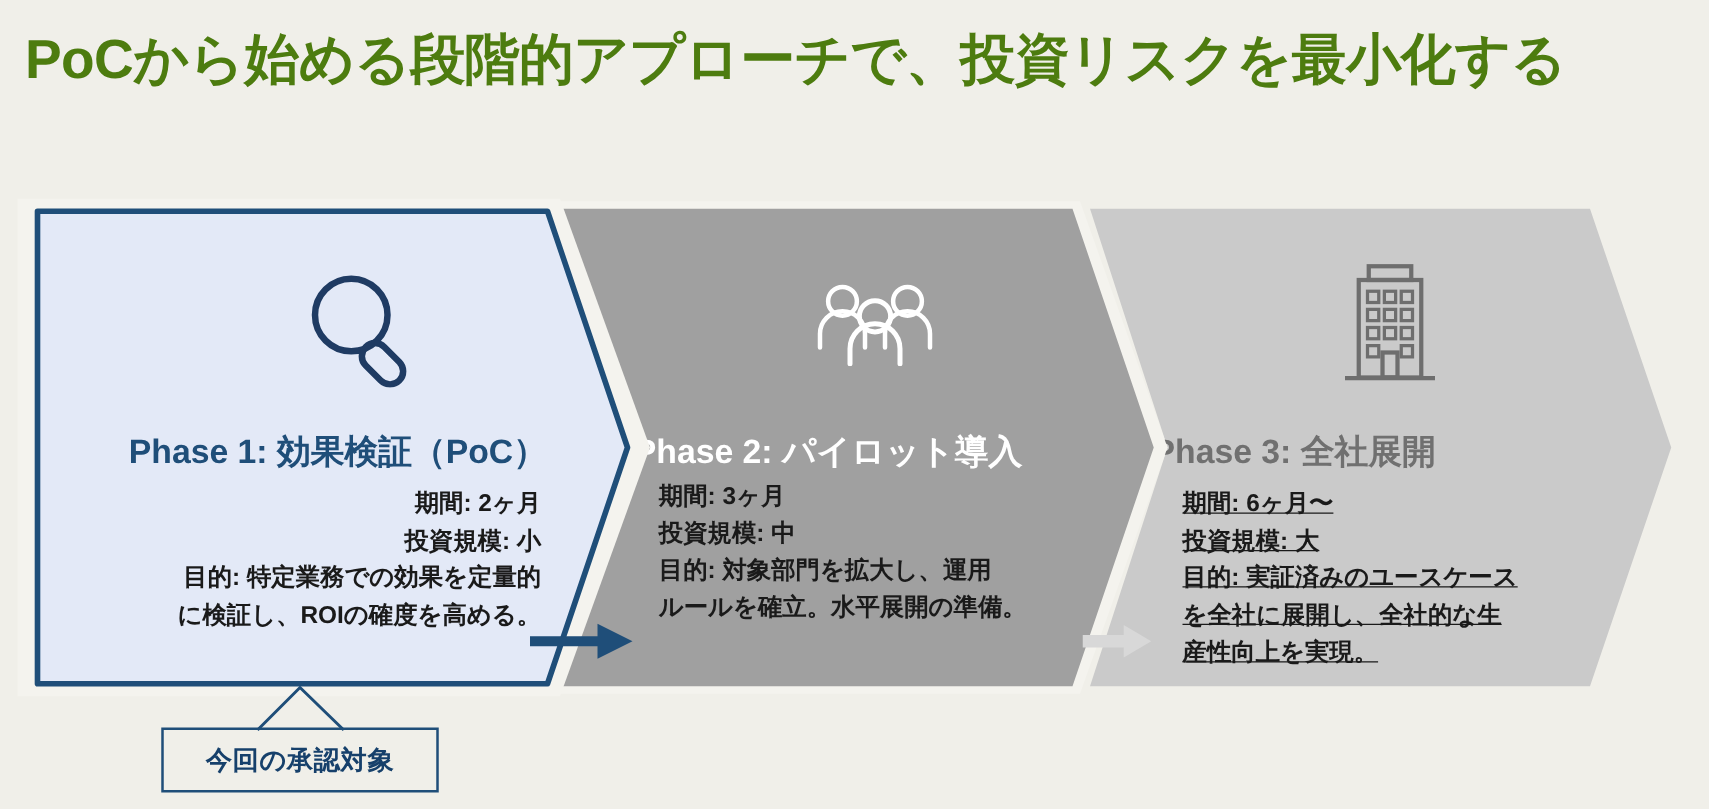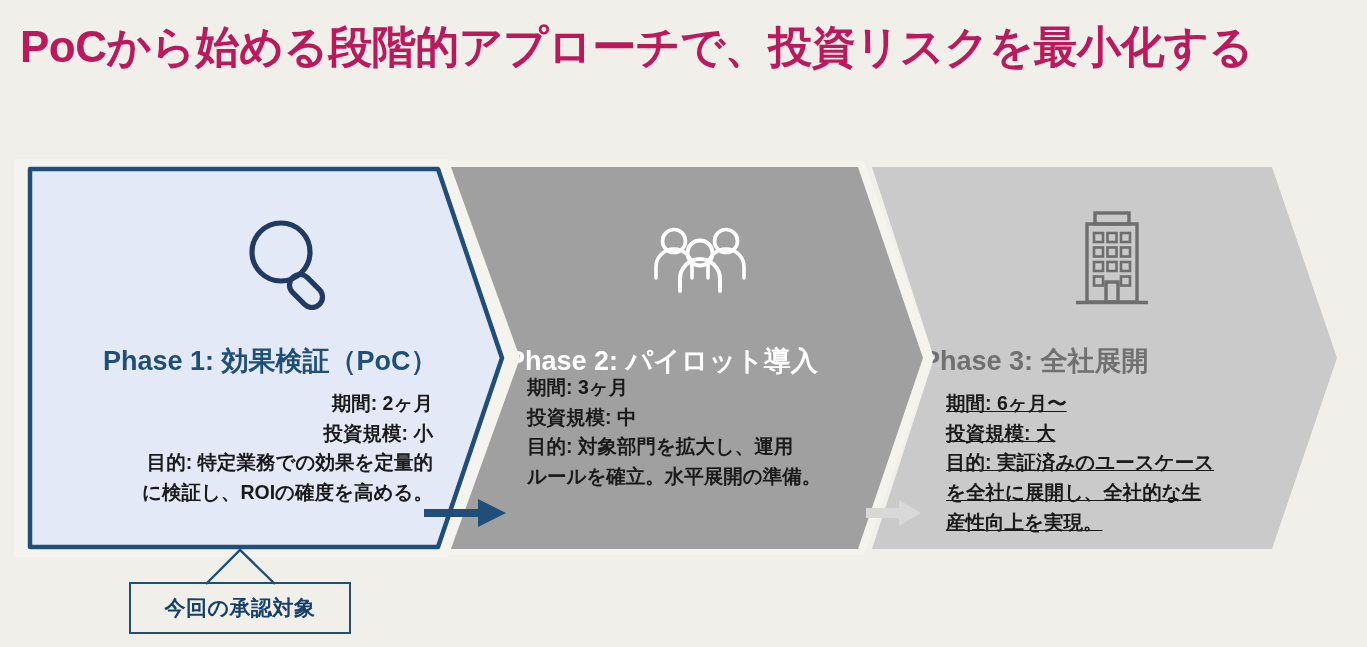--- a/index.html
+++ b/index.html
@@ -12,21 +12,21 @@
   #slide { position:relative; width:1367px; height:647px; }
 
   
   .title {
     position:absolute;
     left:20px; top:18px;
     width:1330px;
     font-size:44px;
     font-weight:bold;
     letter-spacing:-0.5px;
-    color:#be185d;
+    color:#4d7c0f;
     white-space:nowrap;
   }
 
   
   .stage { position:absolute; left:0; top:160px; width:1367px; height:400px; }
 
   .chev {
     position:absolute;
     top:7px;
     height:382px;
@@ -77,21 +77,21 @@
   
   .ph-body {
     position:absolute;
     font-size:19.5px;
     font-weight:bold;
     line-height:1.52;
     color:#1A1A1A;
     white-space:pre;
   }
   #body1 { left:73px; top:222px;margin-left:41px; }
-  #body2 { left:77px; top:206px; }
+  #body2 { left:77px; top:216px; }
   #body3 { left:74px; top:222px;text-decoration:underline; }
 
   
   .connector { position:absolute; z-index:5; }
   #arrow12 { left:424px; top:336px; width:84px; height:34px; }
   #arrow23 { left:866px; top:338px; width:56px; height:30px; }
 
   
   .callout {
     position:absolute;

